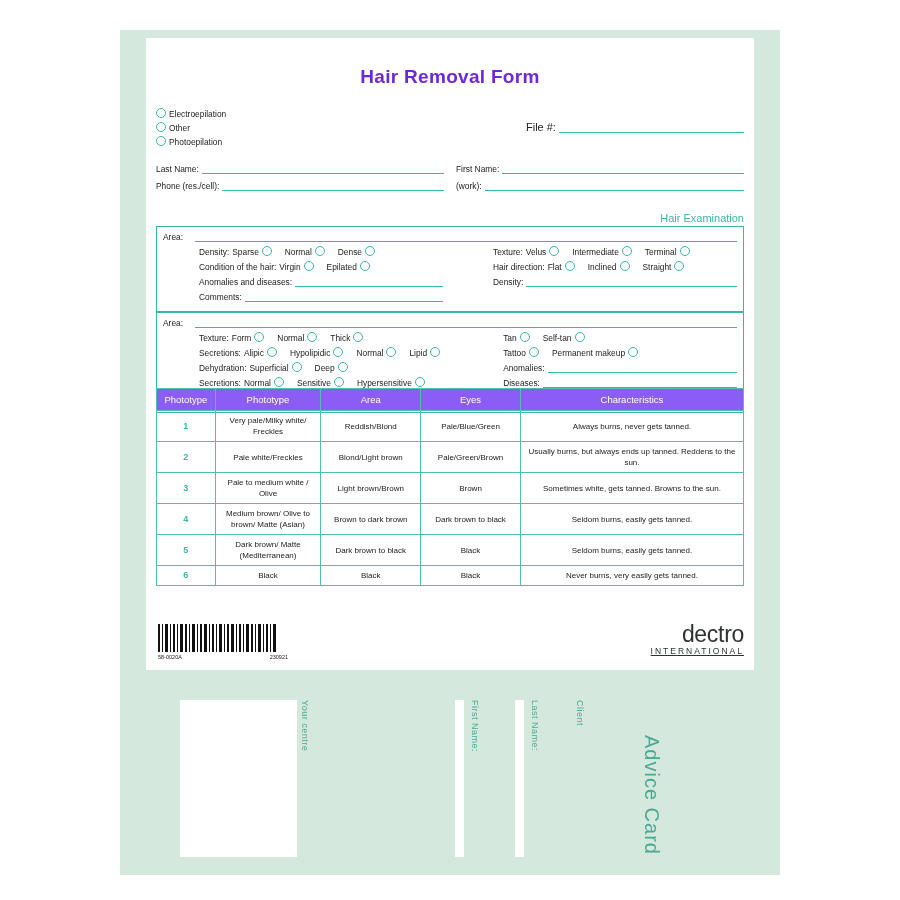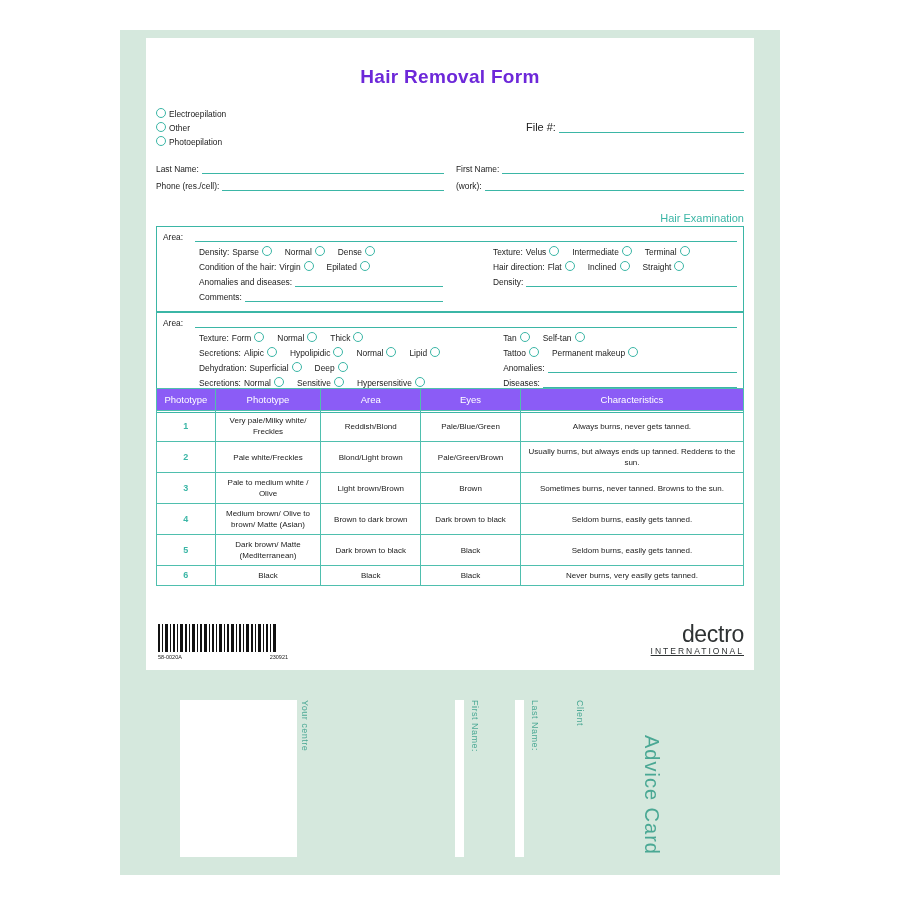--- a/index.html
+++ b/index.html
@@ -420,21 +420,21 @@
         <td>Pale white/Freckles</td>
         <td>Blond/Light brown</td>
         <td>Pale/Green/Brown</td>
         <td>Usually burns, but always ends up tanned. Reddens to the sun.</td>
       </tr>
       <tr>
         <td class="num">3</td>
         <td>Pale to medium white / Olive</td>
         <td>Light brown/Brown</td>
         <td>Brown</td>
-        <td>Sometimes burns, never tanned. Browns to the sun.</td>
+        <td>Sometimes white, gets tanned. Browns to the sun.</td>
       </tr>
       <tr>
         <td class="num">4</td>
         <td>Medium brown/ Olive to brown/ Matte (Asian)</td>
         <td>Brown to dark brown</td>
         <td>Dark brown to black</td>
         <td>Seldom burns, easily gets tanned.</td>
       </tr>
       <tr>
         <td class="num">5</td>

